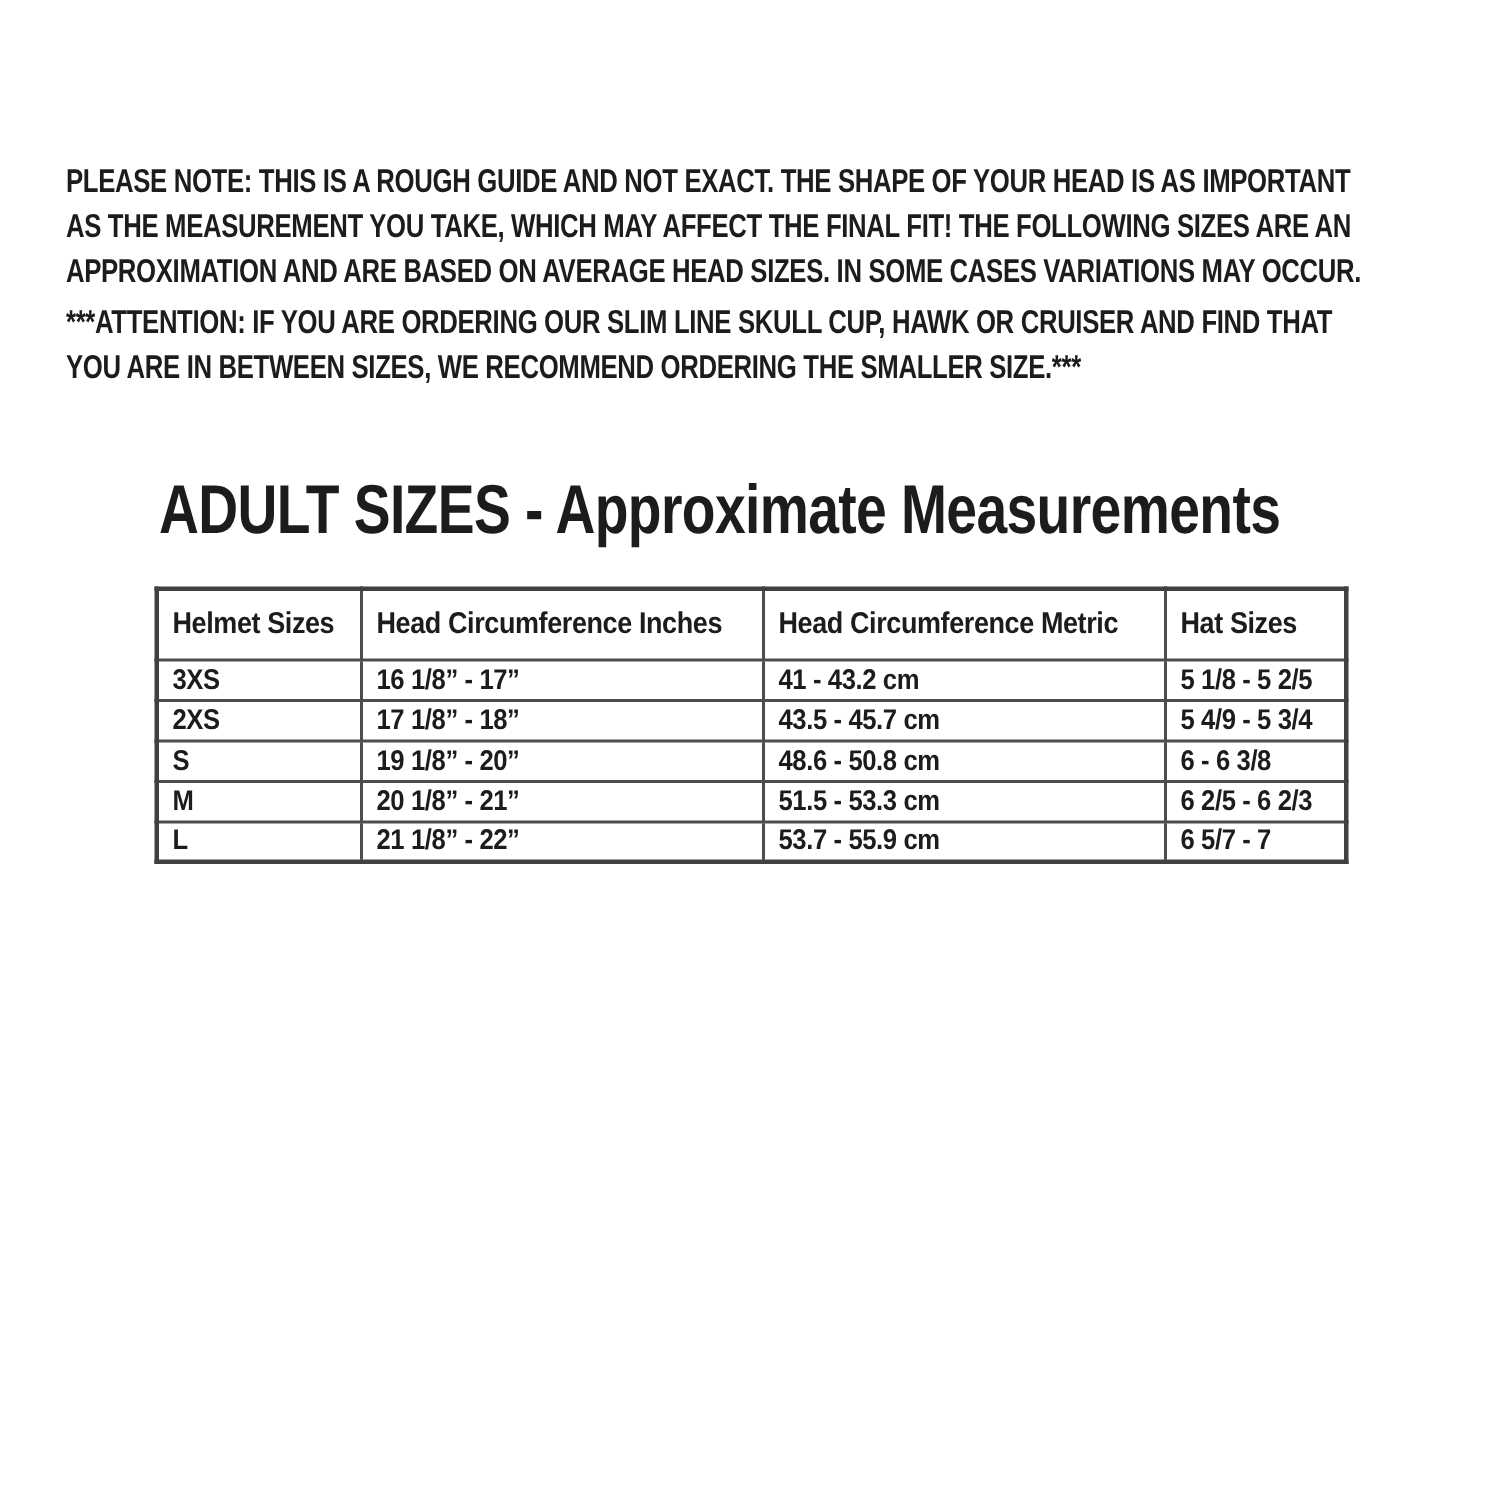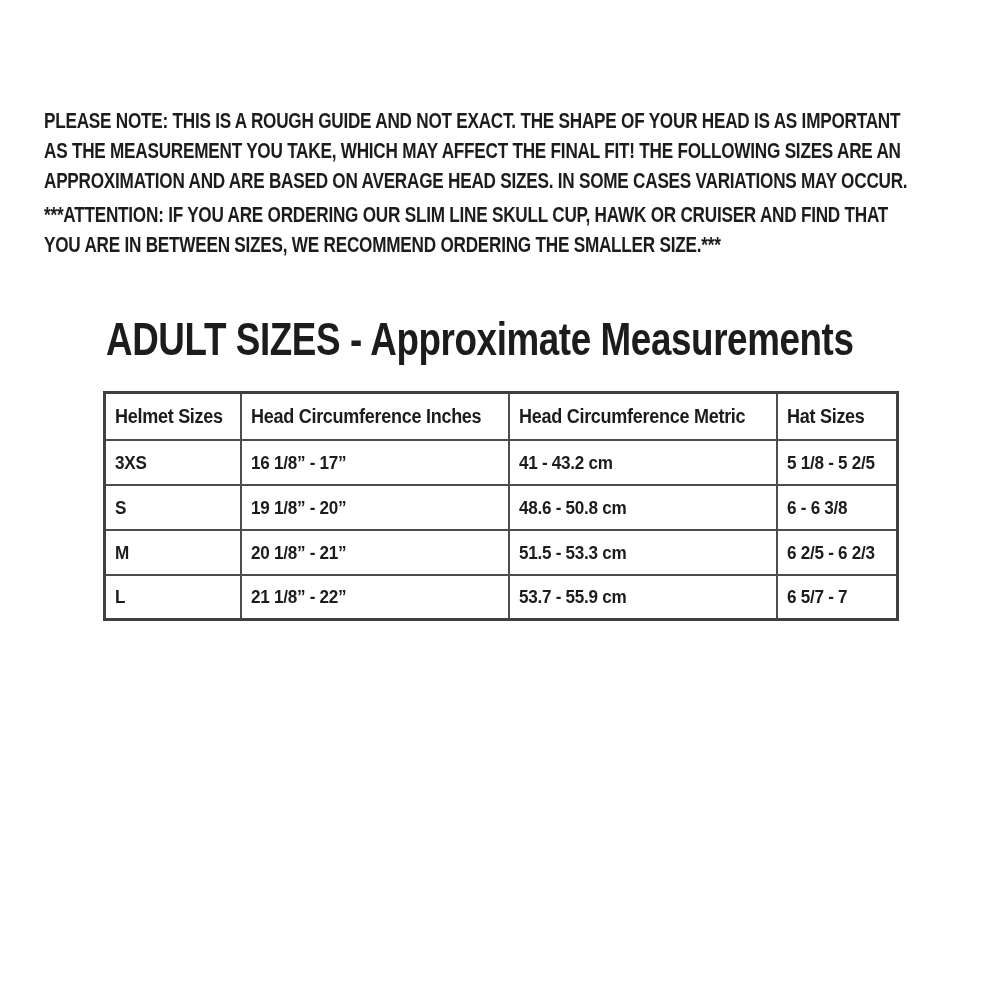--- a/index.html
+++ b/index.html
@@ -47,21 +47,21 @@
     border:3px solid #404040;
   }
   #size-table th, #size-table td {
     border:2px solid #4d4d4d;
     text-align:left;
     vertical-align:middle;
     padding:1px 4px 0 9px;
     overflow:hidden;
   }
   #size-table th { height:47px; font-size:20px; font-weight:700; }
-  #size-table td { height:45px; font-size:19px; font-weight:700; }
+  #size-table td { height:27px; font-size:19px; font-weight:700; }
   #size-table .cell-text {
     display:inline-block;
     white-space:nowrap;
     letter-spacing:-0.3px;
     transform:scaleX(0.90);
     transform-origin:0 50%;
   }
   
   tr.first-data-row td.metric-cell { font-size:23px; }
   tr.first-data-row td.inches-cell { font-size:19.5px; }
@@ -99,20 +99,26 @@
     </tr>
   </thead>
   <tbody>
     <tr class="first-data-row">
       <td class="helmet-cell"><span class="cell-text">3XS</span></td>
       <td class="inches-cell"><span class="cell-text">16 1/8” - 17”</span></td>
       <td class="metric-cell"><span class="cell-text">41 - 43.2 cm</span></td>
       <td class="hat-cell"><span class="cell-text">5 1/8 - 5 2/5</span></td>
     </tr>
     <tr>
+      <td class="helmet-cell"><span class="cell-text">2XS</span></td>
+      <td class="inches-cell"><span class="cell-text">17 1/8” - 18”</span></td>
+      <td class="metric-cell"><span class="cell-text">43.5 - 45.7 cm</span></td>
+      <td class="hat-cell"><span class="cell-text">5 4/9 - 5 3/4</span></td>
+    </tr>
+    <tr>
       <td class="helmet-cell"><span class="cell-text">S</span></td>
       <td class="inches-cell"><span class="cell-text">19 1/8” - 20”</span></td>
       <td class="metric-cell"><span class="cell-text">48.6 - 50.8 cm</span></td>
       <td class="hat-cell"><span class="cell-text">6 - 6 3/8</span></td>
     </tr>
     <tr>
       <td class="helmet-cell"><span class="cell-text">M</span></td>
       <td class="inches-cell"><span class="cell-text">20 1/8” - 21”</span></td>
       <td class="metric-cell"><span class="cell-text">51.5 - 53.3 cm</span></td>
       <td class="hat-cell"><span class="cell-text">6 2/5 - 6 2/3</span></td>

